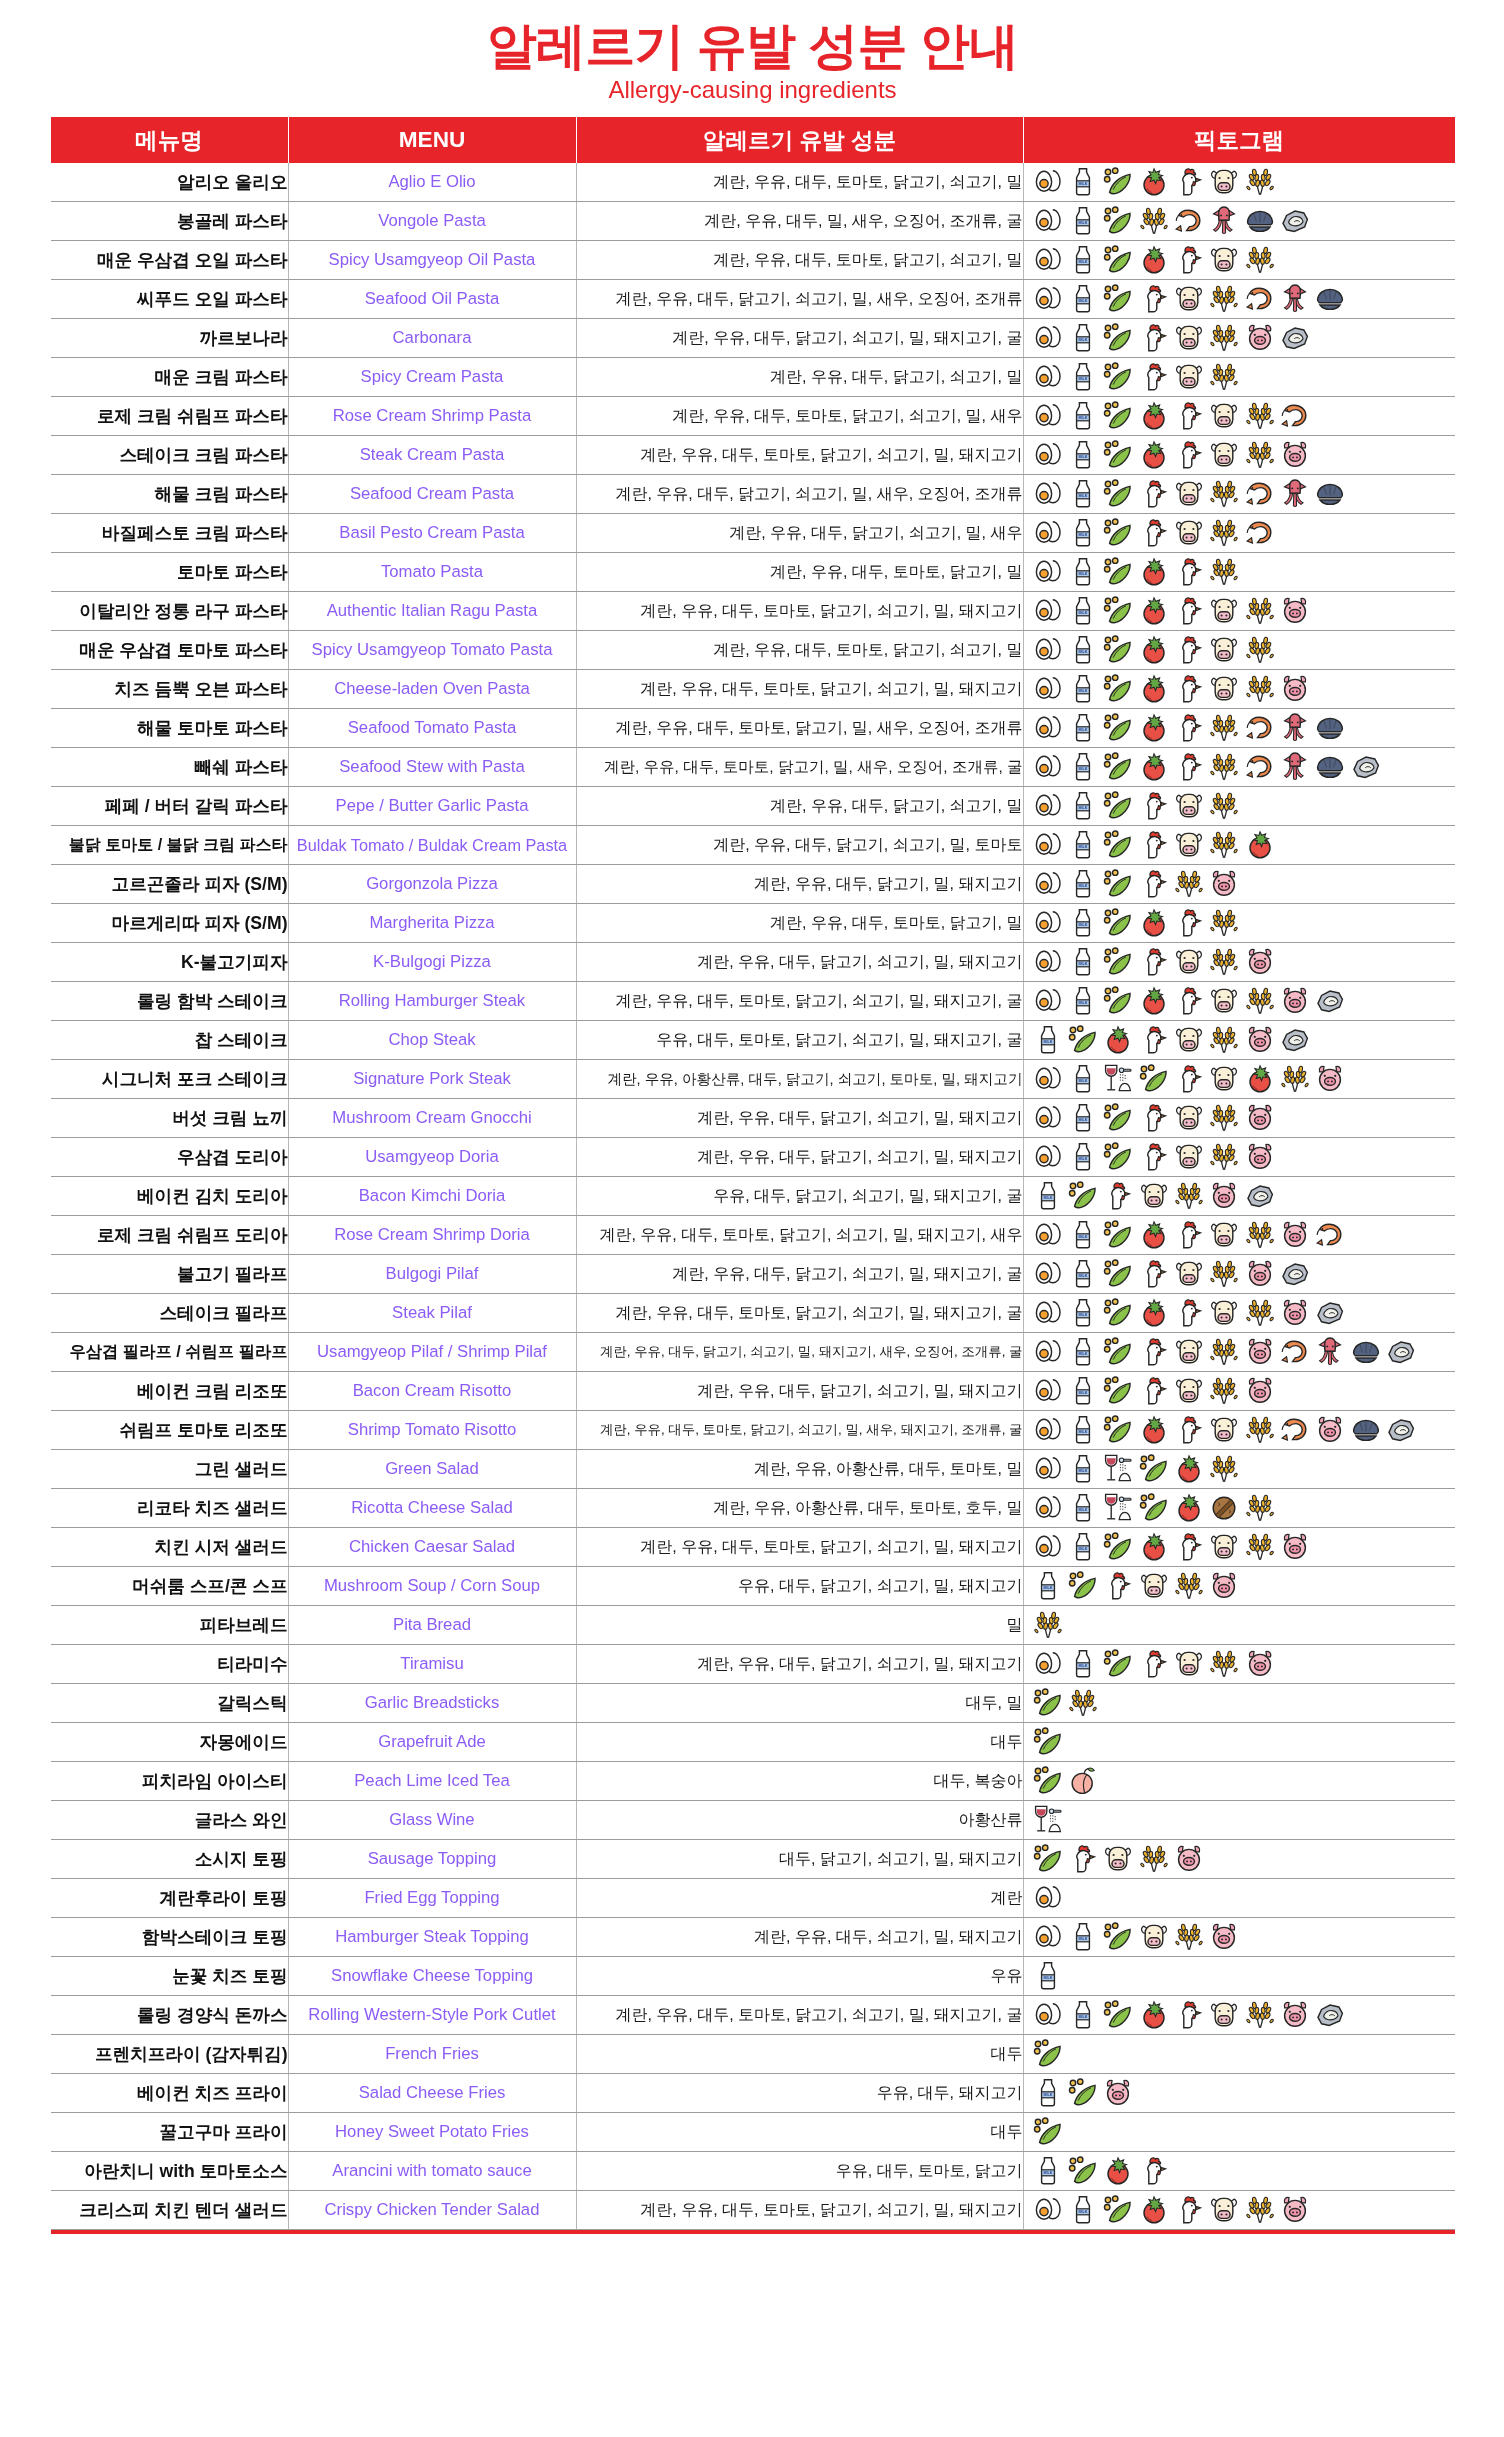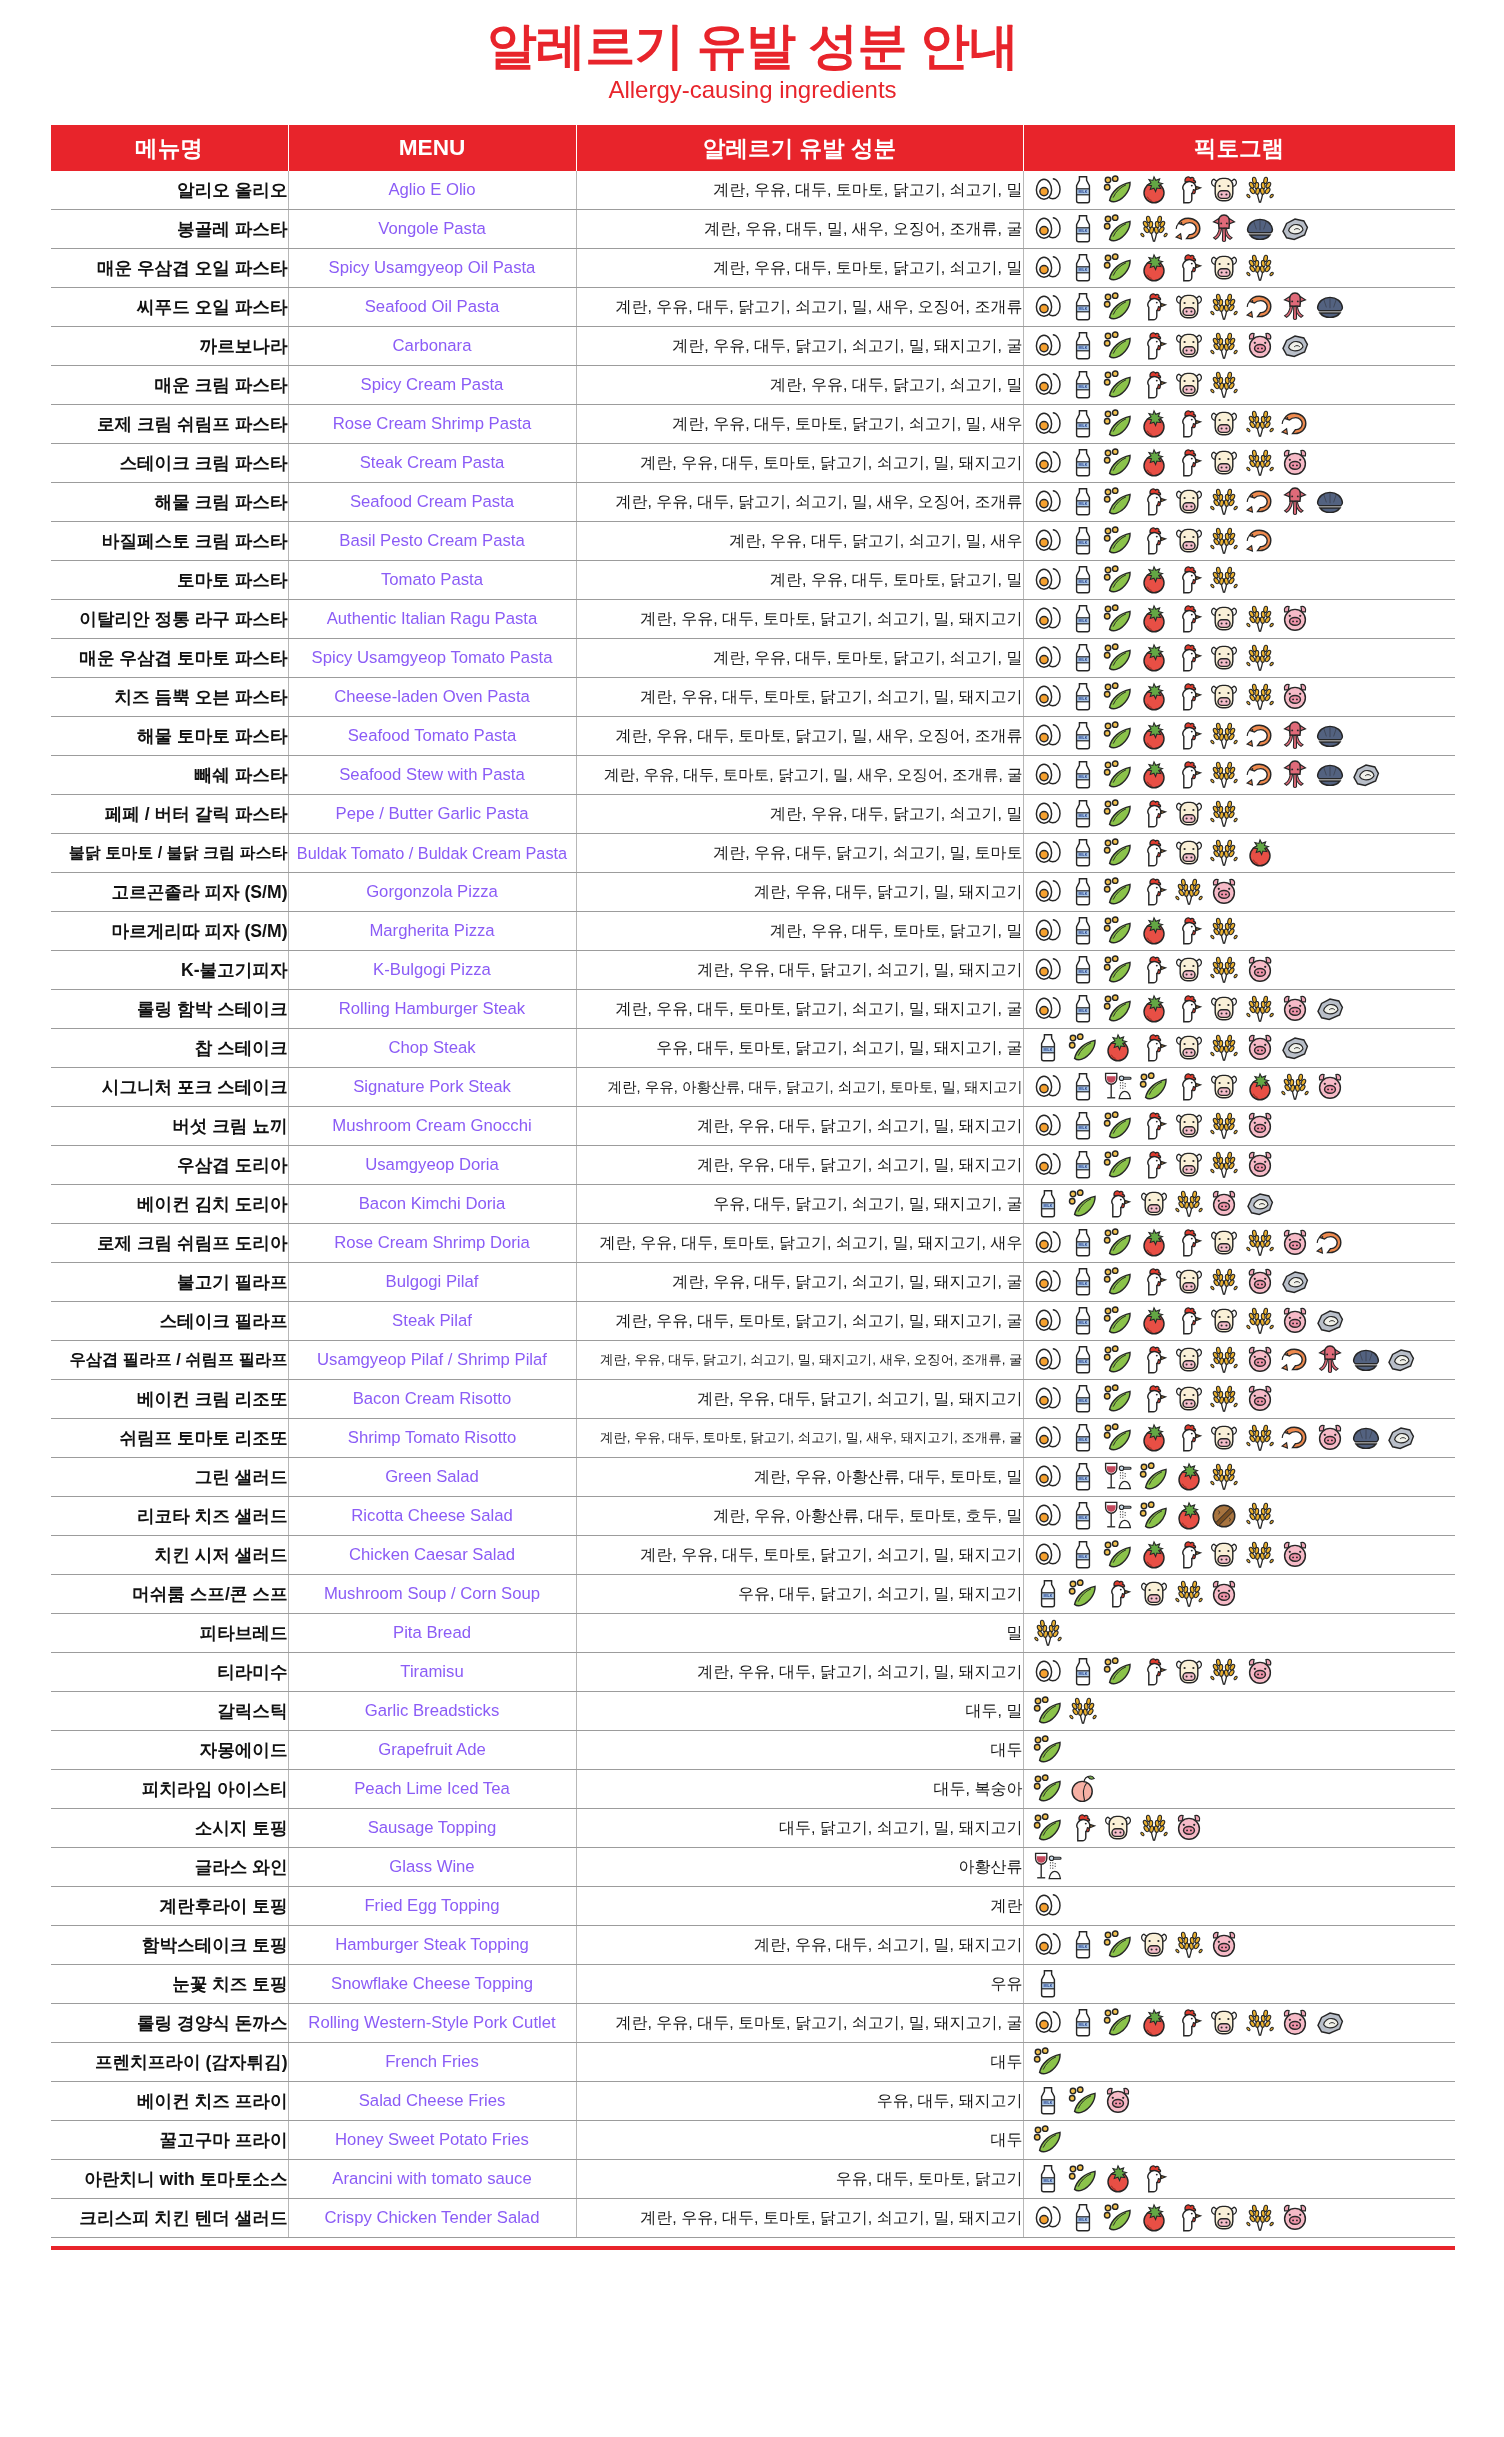--- a/index.html
+++ b/index.html
@@ -1,20 +1,20 @@
 <!DOCTYPE html>
 <html style="font-size:13.4px"><head>
 <meta charset="utf-8">
 <style>
   html,body{margin:0;padding:0;background:#fff;}
   body{width:1505px;height:2438px;font-family:"Liberation Sans",sans-serif;overflow:hidden;}
   .title-wrap{height:117px;box-sizing:border-box;padding-top:19px;text-align:center;}
   .title{margin:0;color:#e8242b;font-size:50px;font-weight:700;letter-spacing:-0.8px;line-height:1.1;}
   .subtitle{margin:1.7px 0 0;color:#e8242b;font-size:24px;font-weight:400;line-height:1.15;}
-  .table{width:1404px;margin:8px auto;}
+  .table{width:1404px;margin:0 auto;}
   .thead{display:flex;height:46px;background:#e8242b;color:#fff;}
   .th{display:flex;align-items:center;justify-content:center;font-size:22.6px;font-weight:700;
       box-sizing:border-box;border-right:1.7px solid #fff;}
   .th:last-child{border-right:none;}
   .w1{width:238px}.w2{width:288px}.w3{width:447px}.w4{width:431px}
   .row{display:flex;height:39px;box-sizing:border-box;border-bottom:0.8px solid #9c9c9c;}
   .cell{display:flex;align-items:center;box-sizing:border-box;border-right:0.8px solid #b7b7b7;overflow:hidden;}
   .c1{width:238px;justify-content:flex-end;font-size:17.6px;font-weight:700;color:#111;}
   .c2{width:288px;justify-content:center;font-size:16.7px;color:#8b5cf6;}
   .c3{width:447px;justify-content:flex-end;padding-left:10px;font-size:16px;color:#1a1a1a;}
@@ -1596,20 +1596,36 @@
           <svg class="pict" viewBox="0 0 38 38" width="32" height="32">
             <use href="#sym-soybean-icon"></use>
           </svg>
           <svg class="pict" viewBox="0 0 38 38" width="32" height="32">
             <use href="#sym-peach-icon"></use>
           </svg>
         </div>
       </div>
       <div class="row">
         <div class="cell c1">
+          <span class="fit">글라스 와인</span>
+        </div>
+        <div class="cell c2">
+          <span class="fit">Glass Wine</span>
+        </div>
+        <div class="cell c3">
+          <span class="fit">아황산류</span>
+        </div>
+        <div class="cell c4">
+          <svg class="pict" viewBox="0 0 38 38" width="32" height="32">
+            <use href="#sym-sulfites-icon"></use>
+          </svg>
+        </div>
+      </div>
+      <div class="row">
+        <div class="cell c1">
           <span class="fit">소시지 토핑</span>
         </div>
         <div class="cell c2">
           <span class="fit">Sausage Topping</span>
         </div>
         <div class="cell c3">
           <span class="fit">대두, 닭고기, 쇠고기, 밀, 돼지고기</span>
         </div>
         <div class="cell c4">
           <svg class="pict" viewBox="0 0 38 38" width="32" height="32">
@@ -1619,36 +1635,20 @@
             <use href="#sym-chicken-icon"></use>
           </svg>
           <svg class="pict" viewBox="0 0 38 38" width="32" height="32">
             <use href="#sym-beef-icon"></use>
           </svg>
           <svg class="pict" viewBox="0 0 38 38" width="32" height="32">
             <use href="#sym-wheat-icon"></use>
           </svg>
           <svg class="pict" viewBox="0 0 38 38" width="32" height="32">
             <use href="#sym-pork-icon"></use>
-          </svg>
-        </div>
-      </div>
-      <div class="row">
-        <div class="cell c1">
-          <span class="fit">글라스 와인</span>
-        </div>
-        <div class="cell c2">
-          <span class="fit">Glass Wine</span>
-        </div>
-        <div class="cell c3">
-          <span class="fit">아황산류</span>
-        </div>
-        <div class="cell c4">
-          <svg class="pict" viewBox="0 0 38 38" width="32" height="32">
-            <use href="#sym-sulfites-icon"></use>
           </svg>
         </div>
       </div>
       <div class="row">
         <div class="cell c1">
           <span class="fit">계란후라이 토핑</span>
         </div>
         <div class="cell c2">
           <span class="fit">Fried Egg Topping</span>
         </div>

